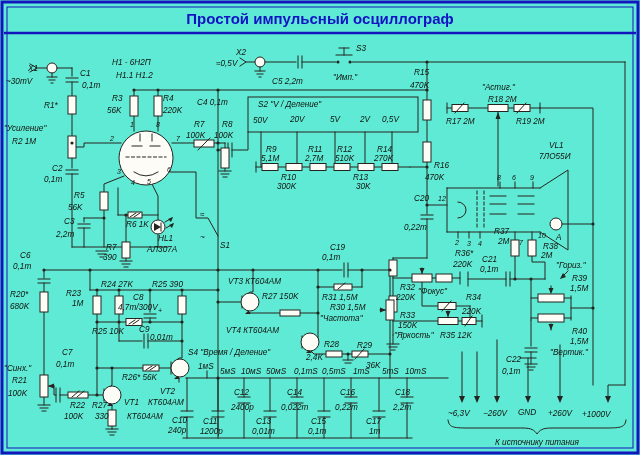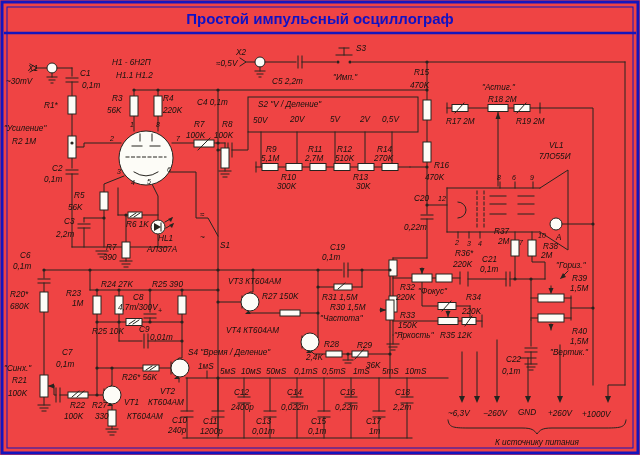--- a/index.html
+++ b/index.html
@@ -1,16 +1,16 @@
 <!DOCTYPE html>
 <html><head>
 <meta charset="utf-8">
 <style>
   html,body{margin:0;padding:0;background:#e8e8e8;}
-  .page{width:640px;height:455px;position:relative;background:#ef4444;overflow:hidden;}
+  .page{width:640px;height:455px;position:relative;background:#5eead4;overflow:hidden;}
   svg{display:block;}
   .w{stroke:#26241f;stroke-width:1;fill:none;stroke-linecap:square;}
   .dash{stroke-dasharray:3 2.5;}
   .sym{fill:#fdfcf7;stroke:#26241f;stroke-width:1;}
   .dot{fill:#26241f;stroke:none;}
   .ah{fill:#26241f;stroke:none;}
   .lbl{font:italic 8.2px "Liberation Sans",sans-serif;fill:#14120e;}
   .sm{font:italic 7px "Liberation Sans",sans-serif;fill:#14120e;}
   .ttl{font:bold 15px "Liberation Sans",sans-serif;fill:#1212c4;}
   .frame{fill:none;stroke:#1515bd;}

